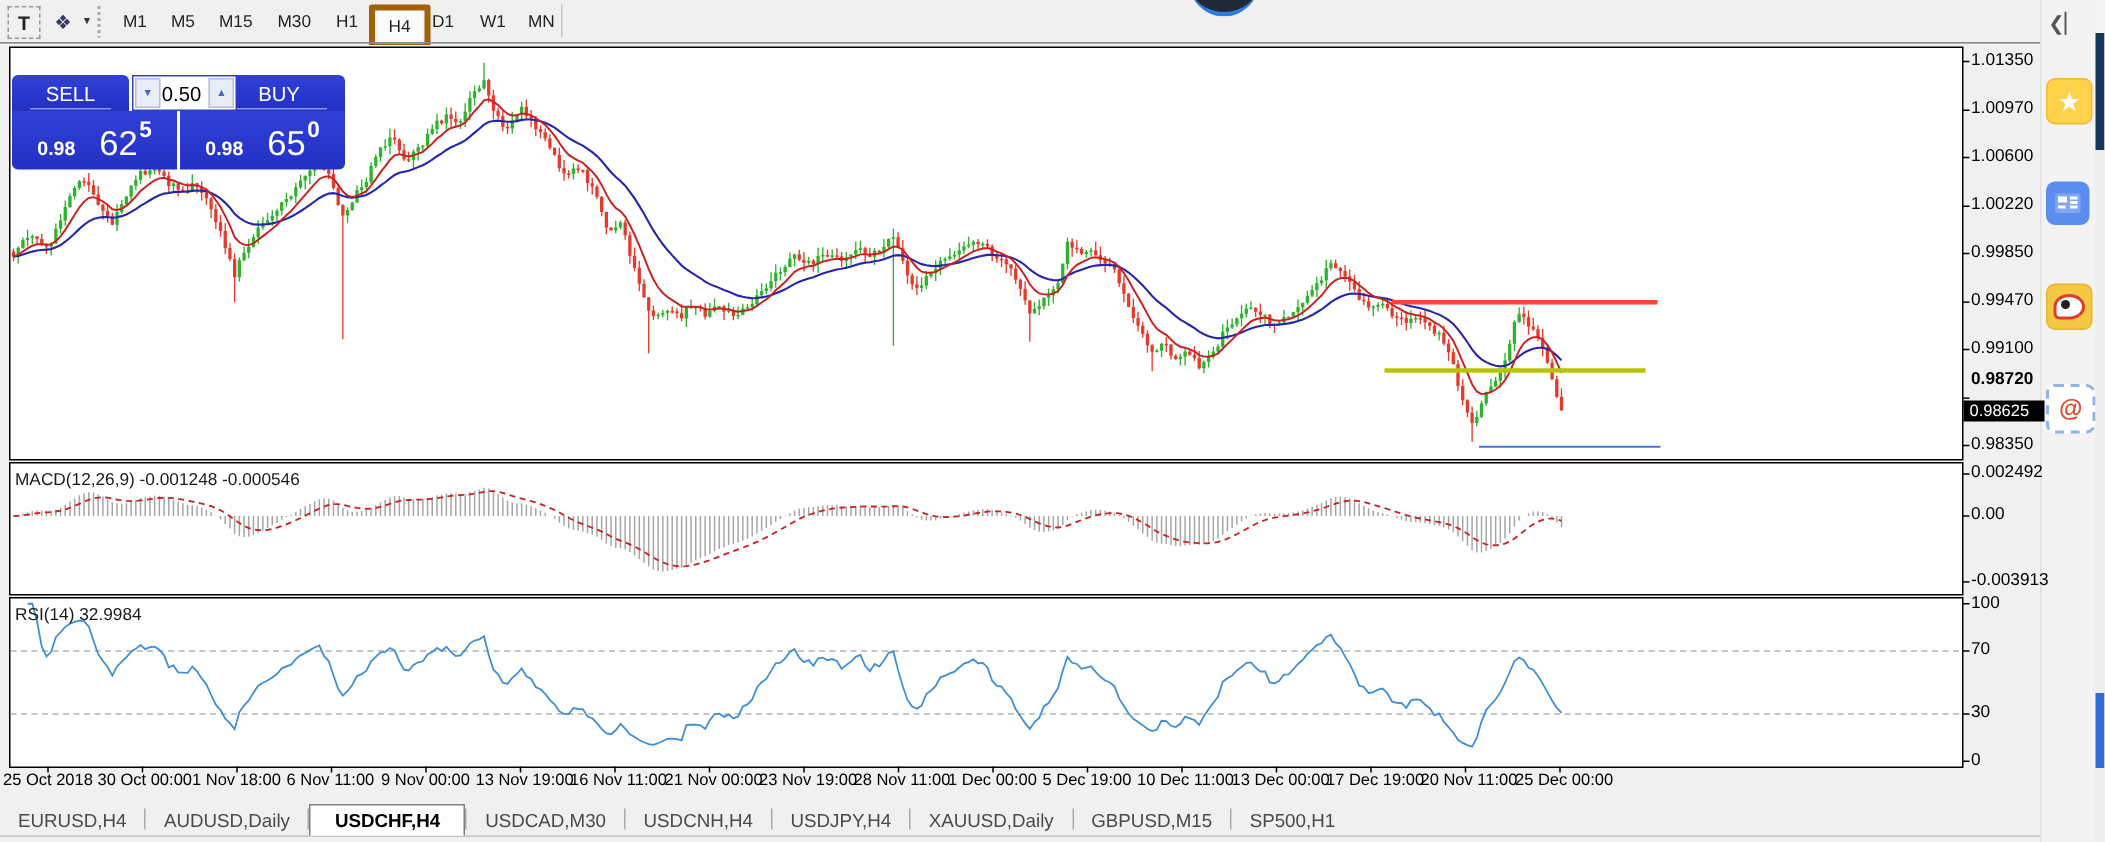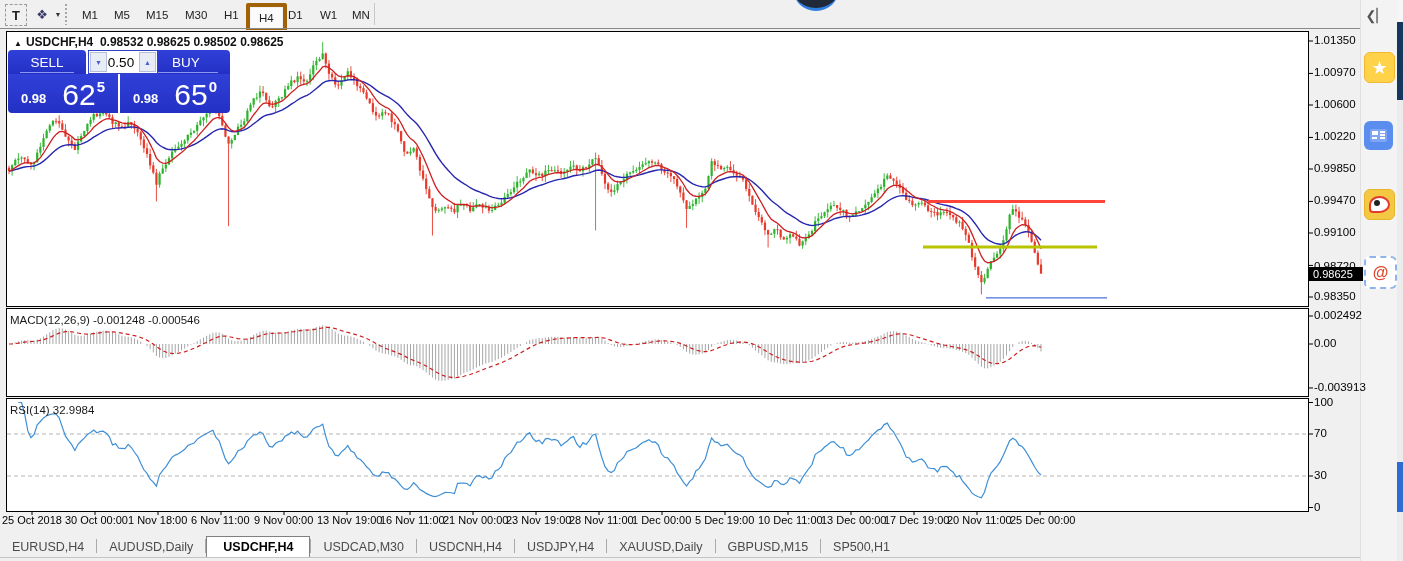--- a/index.html
+++ b/index.html
@@ -45,21 +45,21 @@
   #vol-box{position:absolute;left:80px;top:0;width:68px;height:22px;background:#fff;
            border:1px solid #3040c8;display:flex;align-items:center;z-index:7;justify-content:space-between;}
   #vol-down,#vol-up{width:15px;height:18px;margin:0 1px;background:#e8ecf4;border:1px solid #b6c0d8;
            display:flex;align-items:center;justify-content:center;font-size:7px;color:#4a5fd0;}
   #vol-value{flex:1;text-align:right;padding-right:4px;font-size:13.5px;color:#000;}
   #sell-quote{position:absolute;left:0;top:24px;width:110px;height:39px;border-radius:0 0 0 4px;
               color:#fff;}
   #buy-quote{position:absolute;left:112px;top:24px;width:110px;height:39px;border-radius:0 0 4px 0;color:#fff;}
   .quote{display:flex;align-items:flex-end;justify-content:center;padding-bottom:3px;height:36px;}
   .q-prefix{font-size:13px;font-weight:700;margin-bottom:4px;}
-  .q-big{font-size:30px;font-weight:400;line-height:30px;margin-left:16px;}
+  .q-big{font-size:23px;font-weight:400;line-height:30px;margin-left:16px;}
   .q-sup{font-size:15px;font-weight:700;margin-bottom:15px;margin-left:1px;}
   
   #tabbar{left:0;top:535px;width:1360px;height:22px;background:#f0f0f0;display:flex;align-items:flex-end;}
   .tab{padding:3px 12px;font-size:12.5px;color:#4a4a4a;white-space:nowrap;position:relative;}
   .tab.active{background:#fff;border:1px solid #808080;border-bottom:none;color:#000;font-weight:600;
               padding:3px 16px;z-index:2;}
   .tab-sep{width:1px;height:14px;background:#aaa;margin-bottom:4px;}
   #status-strip{left:0;top:557px;width:1360px;height:4px;background:#f0f0f0;border-top:1px solid #c4c4c4;}
   
   #side-panel{left:1360px;top:0;width:37px;height:561px;background:#f3f3f4;border-left:1px solid #e0e0e0;}
@@ -1150,23 +1150,20 @@
       <line x1="599" y1="481" x2="599" y2="485" stroke="#000" stroke-width="1"></line>
       <line x1="662" y1="481" x2="662" y2="485" stroke="#000" stroke-width="1"></line>
       <line x1="725" y1="481" x2="725" y2="485" stroke="#000" stroke-width="1"></line>
       <line x1="788" y1="481" x2="788" y2="485" stroke="#000" stroke-width="1"></line>
       <line x1="851" y1="481" x2="851" y2="485" stroke="#000" stroke-width="1"></line>
       <line x1="914" y1="481" x2="914" y2="485" stroke="#000" stroke-width="1"></line>
       <line x1="977" y1="481" x2="977" y2="485" stroke="#000" stroke-width="1"></line>
       <line x1="1040" y1="481" x2="1040" y2="485" stroke="#000" stroke-width="1"></line>
     </svg>
 
-  <div id="symbol-title" class="abs">
-    <span class="tri">▲</span><span>USDCHF,H4</span>&nbsp;&nbsp;<span>0.98532</span> <span>0.98625</span> <span>0.98502</span> <span>0.98625</span>
-  </div>
 
   <div id="trade-panel" class="abs">
     <div id="sell-btn" class="tp-blue">SELL</div>
     <div id="vol-box">
       <div id="vol-down">▼</div>
       <div id="vol-value">0.50</div>
       <div id="vol-up">▲</div>
     </div>
     <div id="buy-btn" class="tp-blue">BUY</div>
     <div id="sell-quote" class="tp-blue">
@@ -1191,21 +1188,21 @@
   <div id="price-tag" class="abs">0.98625</div>
 
   <div id="axis-labels">
       <div class="axis-label" style="top: 4px;">1.01350</div>
       <div class="axis-label" style="top: 36.4267px;">1.00970</div>
       <div class="axis-label" style="top: 68px;">1.00600</div>
       <div class="axis-label" style="top: 100.427px;">1.00220</div>
       <div class="axis-label" style="top: 132px;">0.99850</div>
       <div class="axis-label" style="top: 164.427px;">0.99470</div>
       <div class="axis-label" style="top: 196px;">0.99100</div>
-      <div class="axis-label" style="top: 230px;">0.98720</div>
+      <div class="axis-label" style="top: 217px; font-weight: bold;">0.98720</div>
       <div class="axis-label" style="top: 260px;">0.98350</div>
       <div class="axis-label" style="top: 279px;">0.002492</div>
       <div class="axis-label" style="top: 307px;">0.00</div>
       <div class="axis-label" style="top: 350.966px;">-0.003913</div>
       <div class="axis-label" style="top: 365.5px;">100</div>
       <div class="axis-label" style="top: 397px;">70</div>
       <div class="axis-label" style="top: 439px;">30</div>
       <div class="axis-label" style="top: 470.5px;">0</div>
     </div>
   <div id="time-labels">

